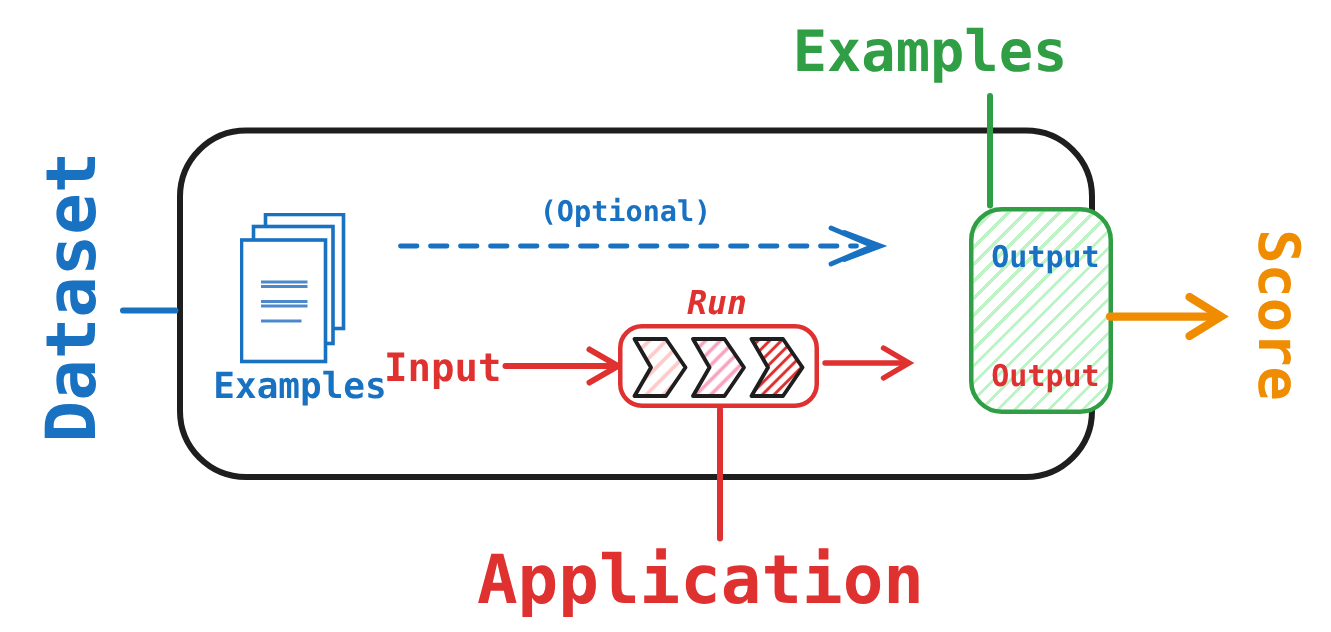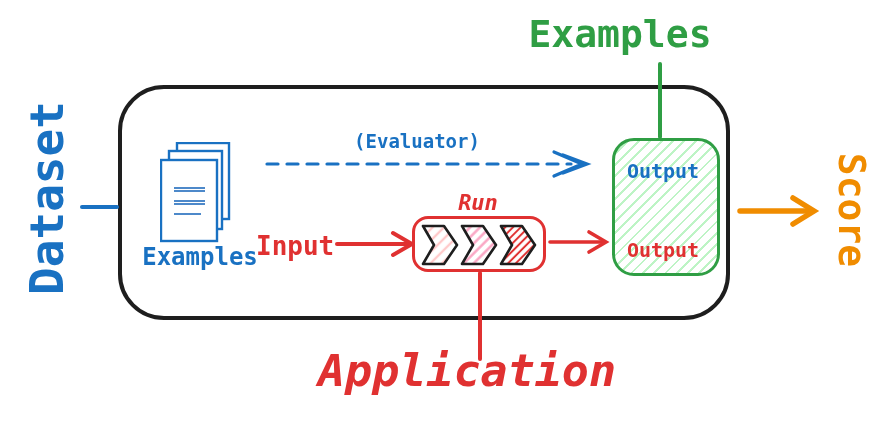--- a/index.html
+++ b/index.html
@@ -32,21 +32,21 @@
     left:-73px;top:170px;width:240px;height:56px;line-height:56px;
     font-size:46px;transform:rotate(-90deg);
   }
   .score-label{
     left:782px;top:186px;width:140px;height:48px;line-height:48px;
     font-size:38px;transform:rotate(90deg);
   }
 
   
   .evaluator-label{left:505px;top:12px;width:230px;font-size:38px;}
-  .application-label{left:317px;top:344px;width:300px;font-size:45px;font-style:italic;}
+  .application-label{left:317px;top:360px;width:300px;font-size:45px;}
 
   
   .dataset-line{left:80px;top:205px;width:39px;height:4px;background:#1971c2;border-radius:2px;}
   .evaluator-line{left:658px;top:62px;width:4px;height:77px;background:#2f9e44;border-radius:2px;}
   .application-line{left:478px;top:271px;width:4px;height:90px;background:#e03131;border-radius:2px;}
 
   
   .examples-icon{left:160px;top:142px;}
   .examples-label{left:140px;top:243px;width:120px;font-size:24px;}
 
@@ -63,21 +63,21 @@
   .run-box{
     left:412px;top:216px;width:134px;height:56px;
     border:3px solid #e03131;border-radius:16px;
     box-sizing:border-box;background:#fff;
   }
   .run-box svg{display:block;margin:4px 0 0 5px;}
   .run-output-arrow{left:548px;top:228px;}
 
   
   .output-box{
-    left:612px;top:138px;width:108px;height:138px;
+    left:646px;top:138px;width:96px;height:138px;
     border:3px solid #2f9e44;border-radius:22px;
     box-sizing:border-box;
     background:repeating-linear-gradient(135deg,
       rgba(178,242,187,.85) 0 2px, rgba(255,255,255,0) 2px 8px) #fff;
   }
   .output-top{left:0;top:18px;width:96px;font-size:20px;}
   .output-bottom{left:0;top:97px;width:96px;font-size:20px;}
 
   
   .score-arrow{left:736px;top:192px;}
@@ -104,21 +104,21 @@
     <g stroke="#4d89ca" stroke-width="2">
       <line x1="14" y1="46" x2="45" y2="46"></line>
       <line x1="14" y1="49" x2="45" y2="49"></line>
       <line x1="14" y1="59" x2="45" y2="59"></line>
       <line x1="14" y1="62" x2="45" y2="62"></line>
       <line x1="14" y1="72" x2="41" y2="72"></line>
     </g>
   </svg>
   <div class="abs lbl blue examples-label">Examples</div>
 
-  <div class="abs lbl blue optional-label">(Evaluator)</div>
+  <div class="abs lbl blue optional-label">(Optional)</div>
   <svg class="abs optional-arrow" width="344" height="36" viewBox="0 0 344 36">
     <g stroke="#1971c2" stroke-width="3.2" fill="none" stroke-linecap="round">
       <line x1="4" y1="18" x2="308" y2="18" stroke-dasharray="11 9"></line>
       <polyline points="291,6 319,18 291,30"></polyline>
       <polyline points="300,9 324,18 300,27"></polyline>
     </g>
   </svg>
 
   <div class="abs lbl red input-label">Input</div>
   <svg class="abs input-arrow" width="88" height="30" viewBox="0 0 88 30">

